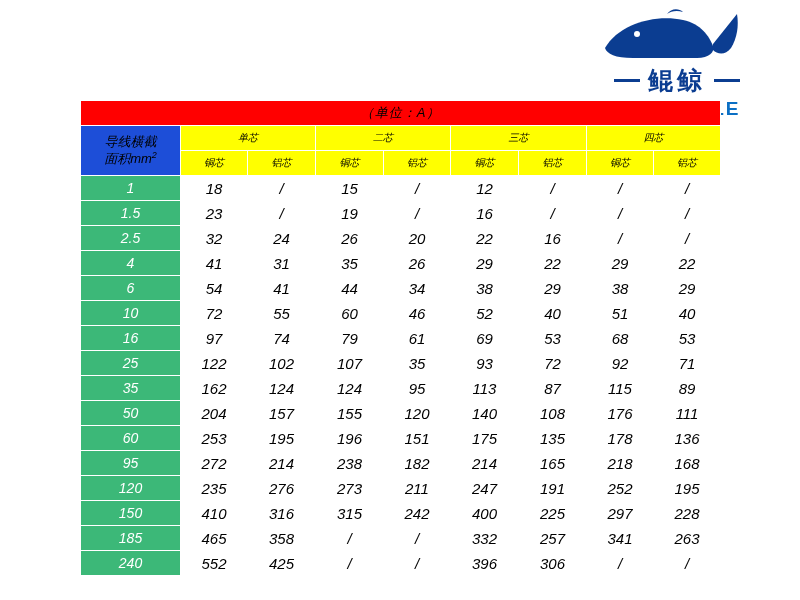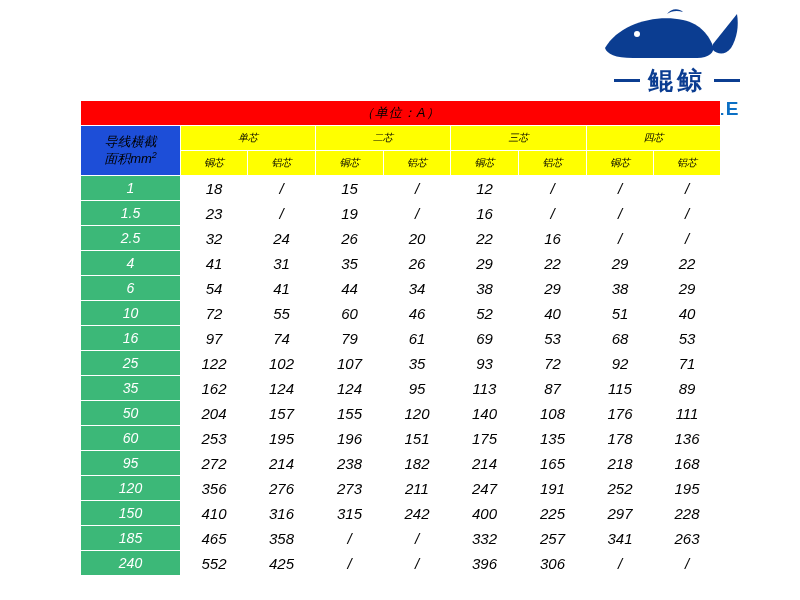--- a/index.html
+++ b/index.html
@@ -300,21 +300,21 @@
           <td class="cell">214</td>
           <td class="cell">238</td>
           <td class="cell">182</td>
           <td class="cell">214</td>
           <td class="cell">165</td>
           <td class="cell">218</td>
           <td class="cell">168</td>
         </tr>
         <tr>
           <td class="rowhead">120</td>
-          <td class="cell">356</td>
+          <td class="cell">235</td>
           <td class="cell">276</td>
           <td class="cell">273</td>
           <td class="cell">211</td>
           <td class="cell">247</td>
           <td class="cell">191</td>
           <td class="cell">252</td>
           <td class="cell">195</td>
         </tr>
         <tr>
           <td class="rowhead">150</td>

